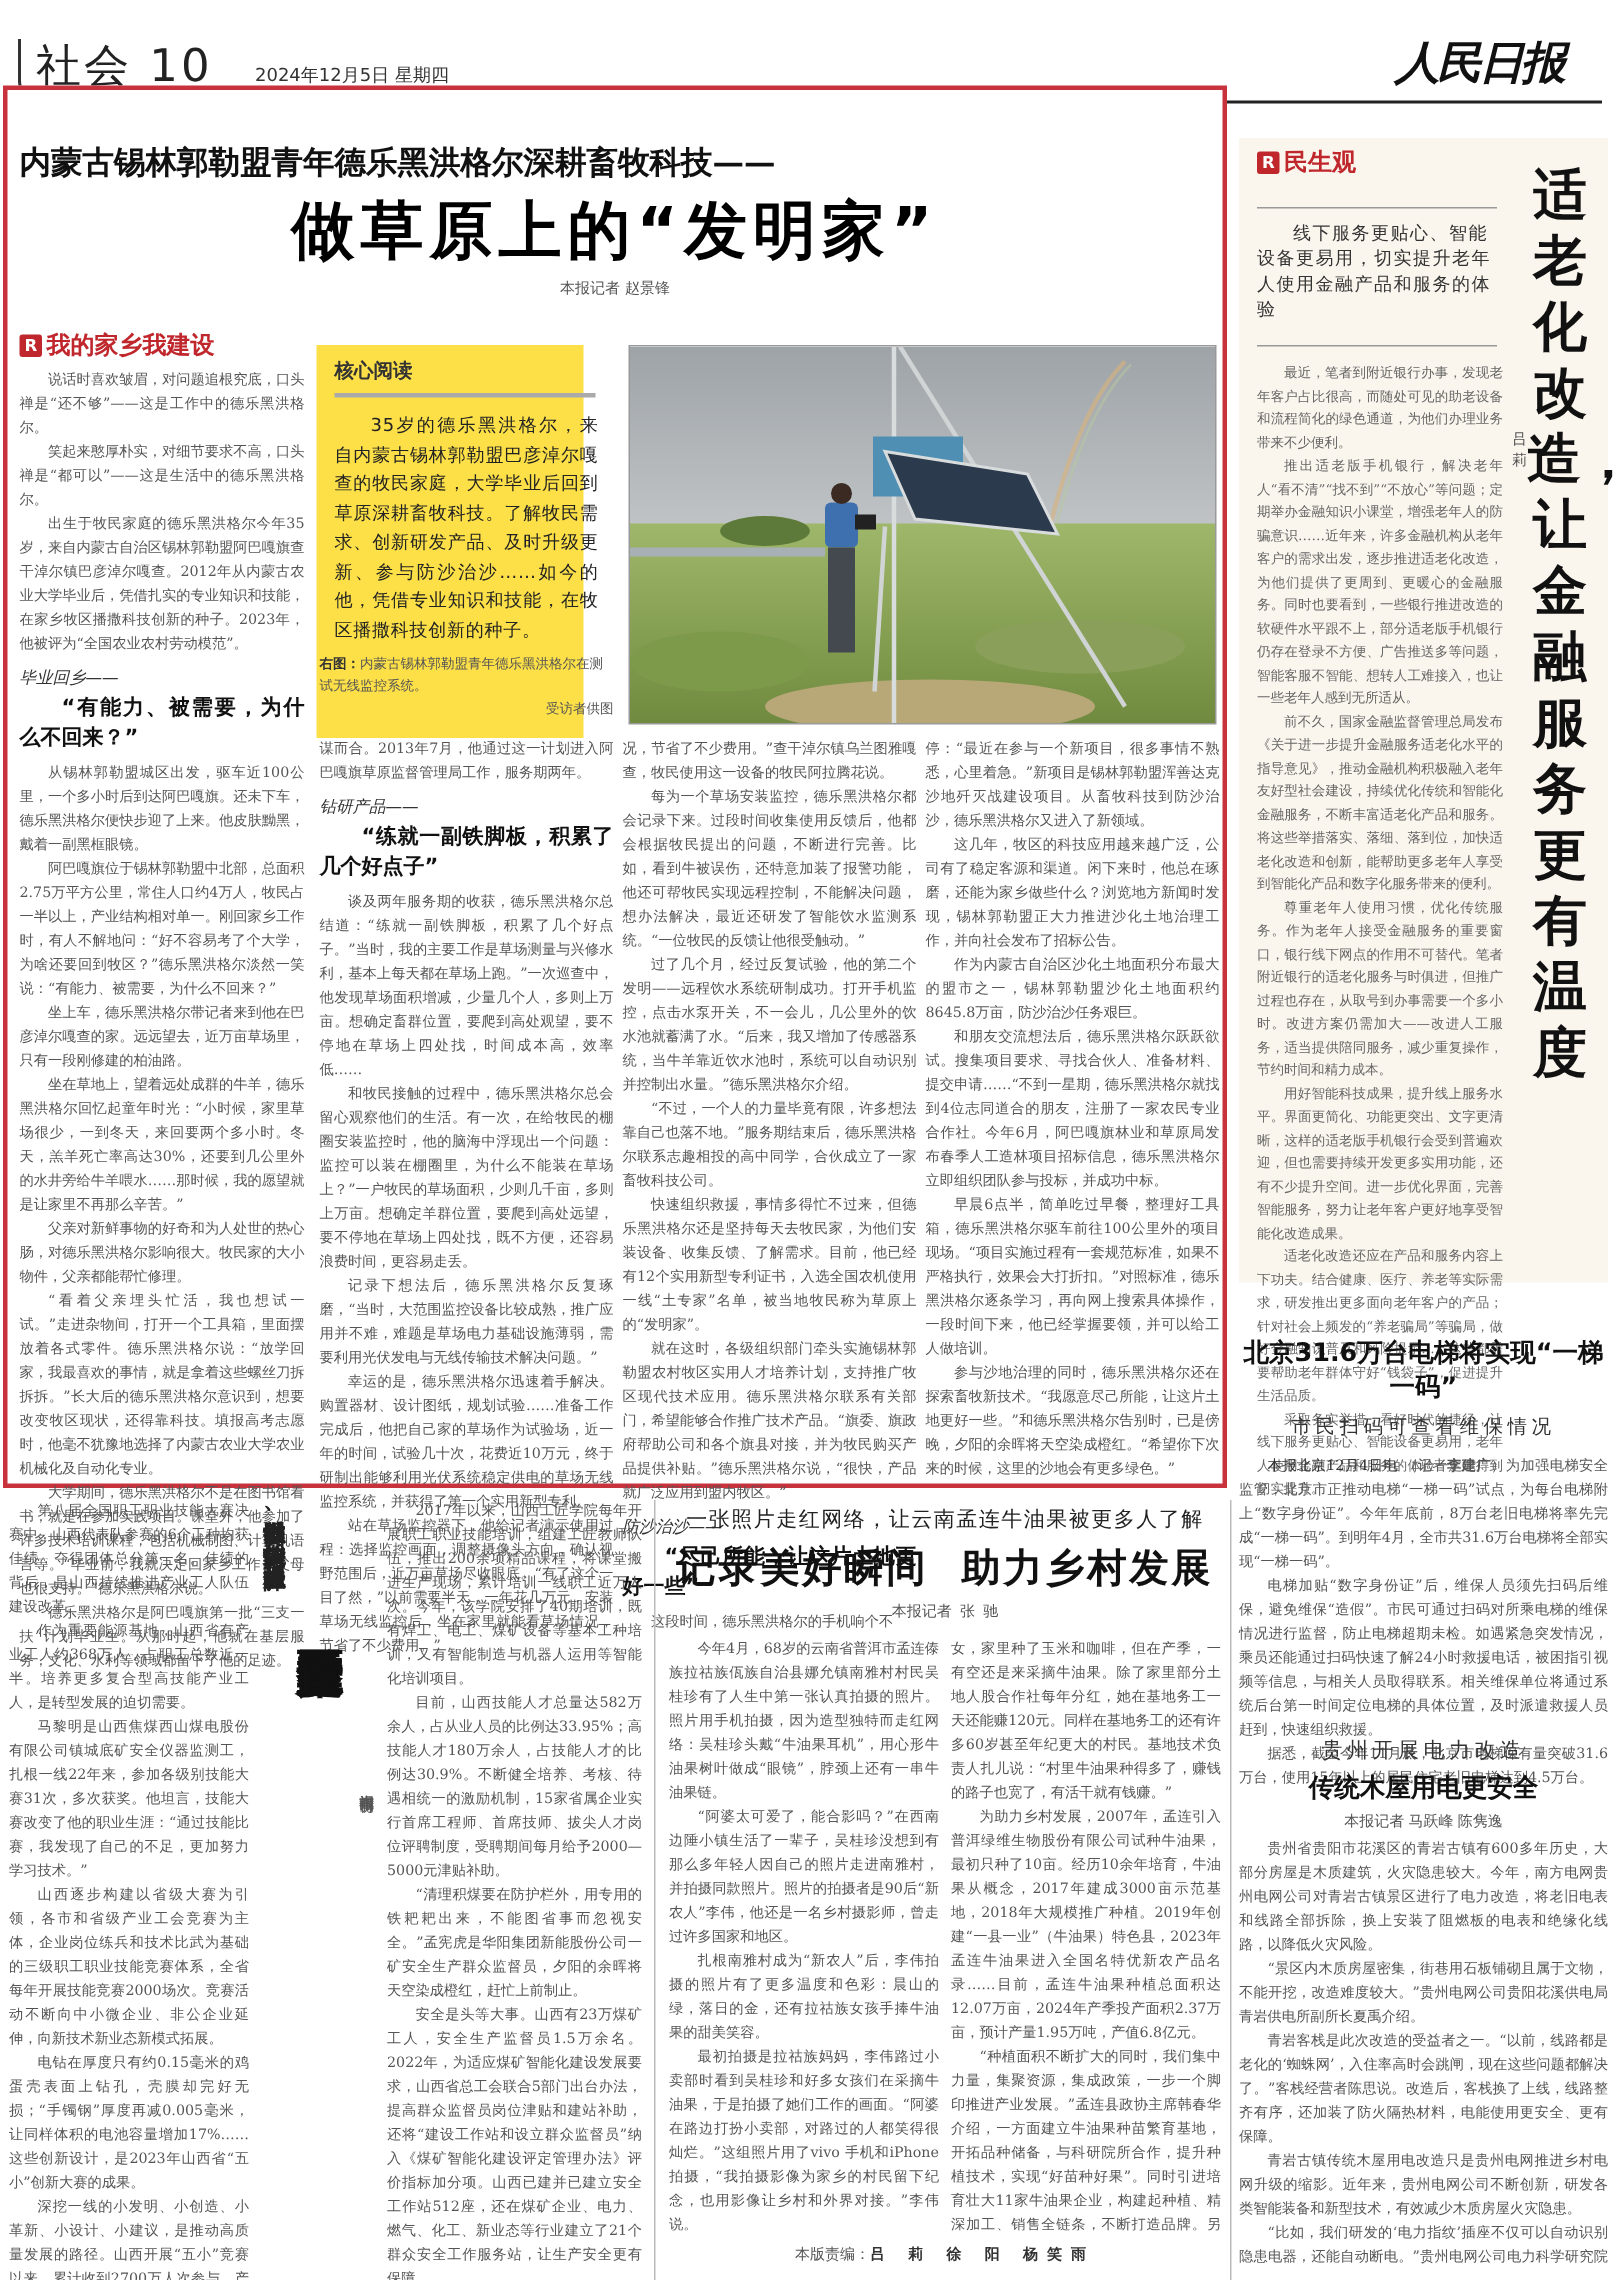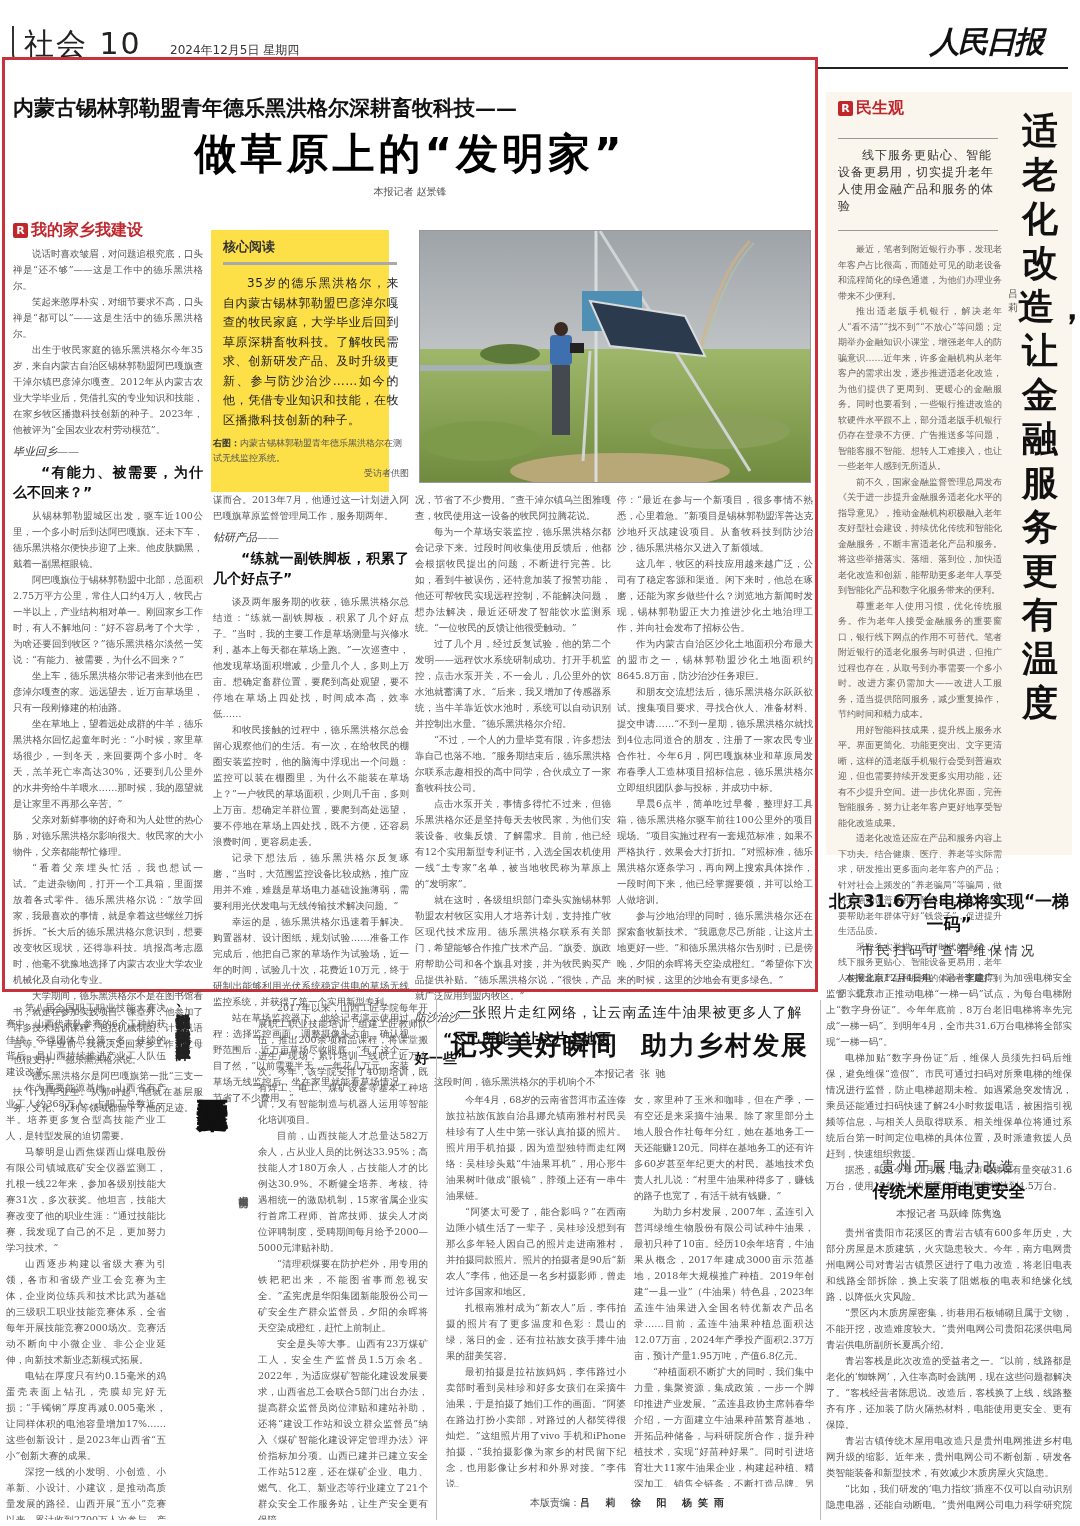--- a/index.html
+++ b/index.html
@@ -135,21 +135,21 @@
     <p>记录下想法后，德乐黑洪格尔反复琢磨，“当时，大范围监控设备比较成熟，推广应用并不难，难题是草场电力基础设施薄弱，需要利用光伏发电与无线传输技术解决问题。”</p>
     <p>幸运的是，德乐黑洪格尔迅速着手解决。购置器材、设计图纸，规划试验……准备工作完成后，他把自己家的草场作为试验场，近一年的时间，试验几十次，花费近10万元，终于研制出能够利用光伏系统稳定供电的草场无线监控系统，并获得了第一个实用新型专利。</p>
     <p>站在草场监控器下，他给记者演示使用过程：选择监控画面，调整摄像头方向，确认视野范围后，近万亩草场尽收眼底。“有了这个一目了然，”以前需要半天，一年花几万元，安装草场无线监控后，坐在家里就能看草场情况，节省了不少费用。”</p>
   </div>
 
   <div class="col" style="left:410px;top:432px;width:196px;">
     <p style="text-indent:0">况，节省了不少费用。”查干淖尔镇乌兰图雅嘎查，牧民使用这一设备的牧民阿拉腾花说。</p>
     <p>每为一个草场安装监控，德乐黑洪格尔都会记录下来。过段时间收集使用反馈后，他都会根据牧民提出的问题，不断进行完善。比如，看到牛被误伤，还特意加装了报警功能，他还可帮牧民实现远程控制，不能解决问题，想办法解决，最近还研发了智能饮水监测系统。“一位牧民的反馈让他很受触动。”</p>
     <p>过了几个月，经过反复试验，他的第二个发明——远程饮水系统研制成功。打开手机监控，点击水泵开关，不一会儿，几公里外的饮水池就蓄满了水。“后来，我又增加了传感器系统，当牛羊靠近饮水池时，系统可以自动识别并控制出水量。”德乐黑洪格尔介绍。</p>
     <p>“不过，一个人的力量毕竟有限，许多想法靠自己也落不地。”服务期结束后，德乐黑洪格尔联系志趣相投的高中同学，合伙成立了一家畜牧科技公司。</p>
-    <p>点击水泵开关，事情多得忙不过来，但德乐黑洪格尔还是坚持每天去牧民家，为他们安装设备、收集反馈、了解需求。目前，他已经有12个实用新型专利证书，入选全国农机使用一线“土专家”名单，被当地牧民称为草原上的“发明家”。</p>
+    <p>快速组织救援，事情多得忙不过来，但德乐黑洪格尔还是坚持每天去牧民家，为他们安装设备、收集反馈、了解需求。目前，他已经有12个实用新型专利证书，入选全国农机使用一线“土专家”名单，被当地牧民称为草原上的“发明家”。</p>
     <p>就在这时，各级组织部门牵头实施锡林郭勒盟农村牧区实用人才培养计划，支持推广牧区现代技术应用。德乐黑洪格尔联系有关部门，希望能够合作推广技术产品。“旗委、旗政府帮助公司和各个旗县对接，并为牧民购买产品提供补贴。”德乐黑洪格尔说，“很快，产品就广泛应用到盟内牧区。”</p>
     <div class="sub-kicker">防沙治沙——</div>
     <div class="sub-head">“尽己所能，让这片土地更好一些”</div>
     <p>这段时间，德乐黑洪格尔的手机响个不</p>
   </div>
 
   <div class="col" style="left:612px;top:432px;width:196px;">
     <p style="text-indent:0">停：“最近在参与一个新项目，很多事情不熟悉，心里着急。”新项目是锡林郭勒盟浑善达克沙地歼灭战建设项目。从畜牧科技到防沙治沙，德乐黑洪格尔又进入了新领域。</p>
     <p>这几年，牧区的科技应用越来越广泛，公司有了稳定客源和渠道。闲下来时，他总在琢磨，还能为家乡做些什么？浏览地方新闻时发现，锡林郭勒盟正大力推进沙化土地治理工作，并向社会发布了招标公告。</p>
     <p>作为内蒙古自治区沙化土地面积分布最大的盟市之一，锡林郭勒盟沙化土地面积约8645.8万亩，防沙治沙任务艰巨。</p>

